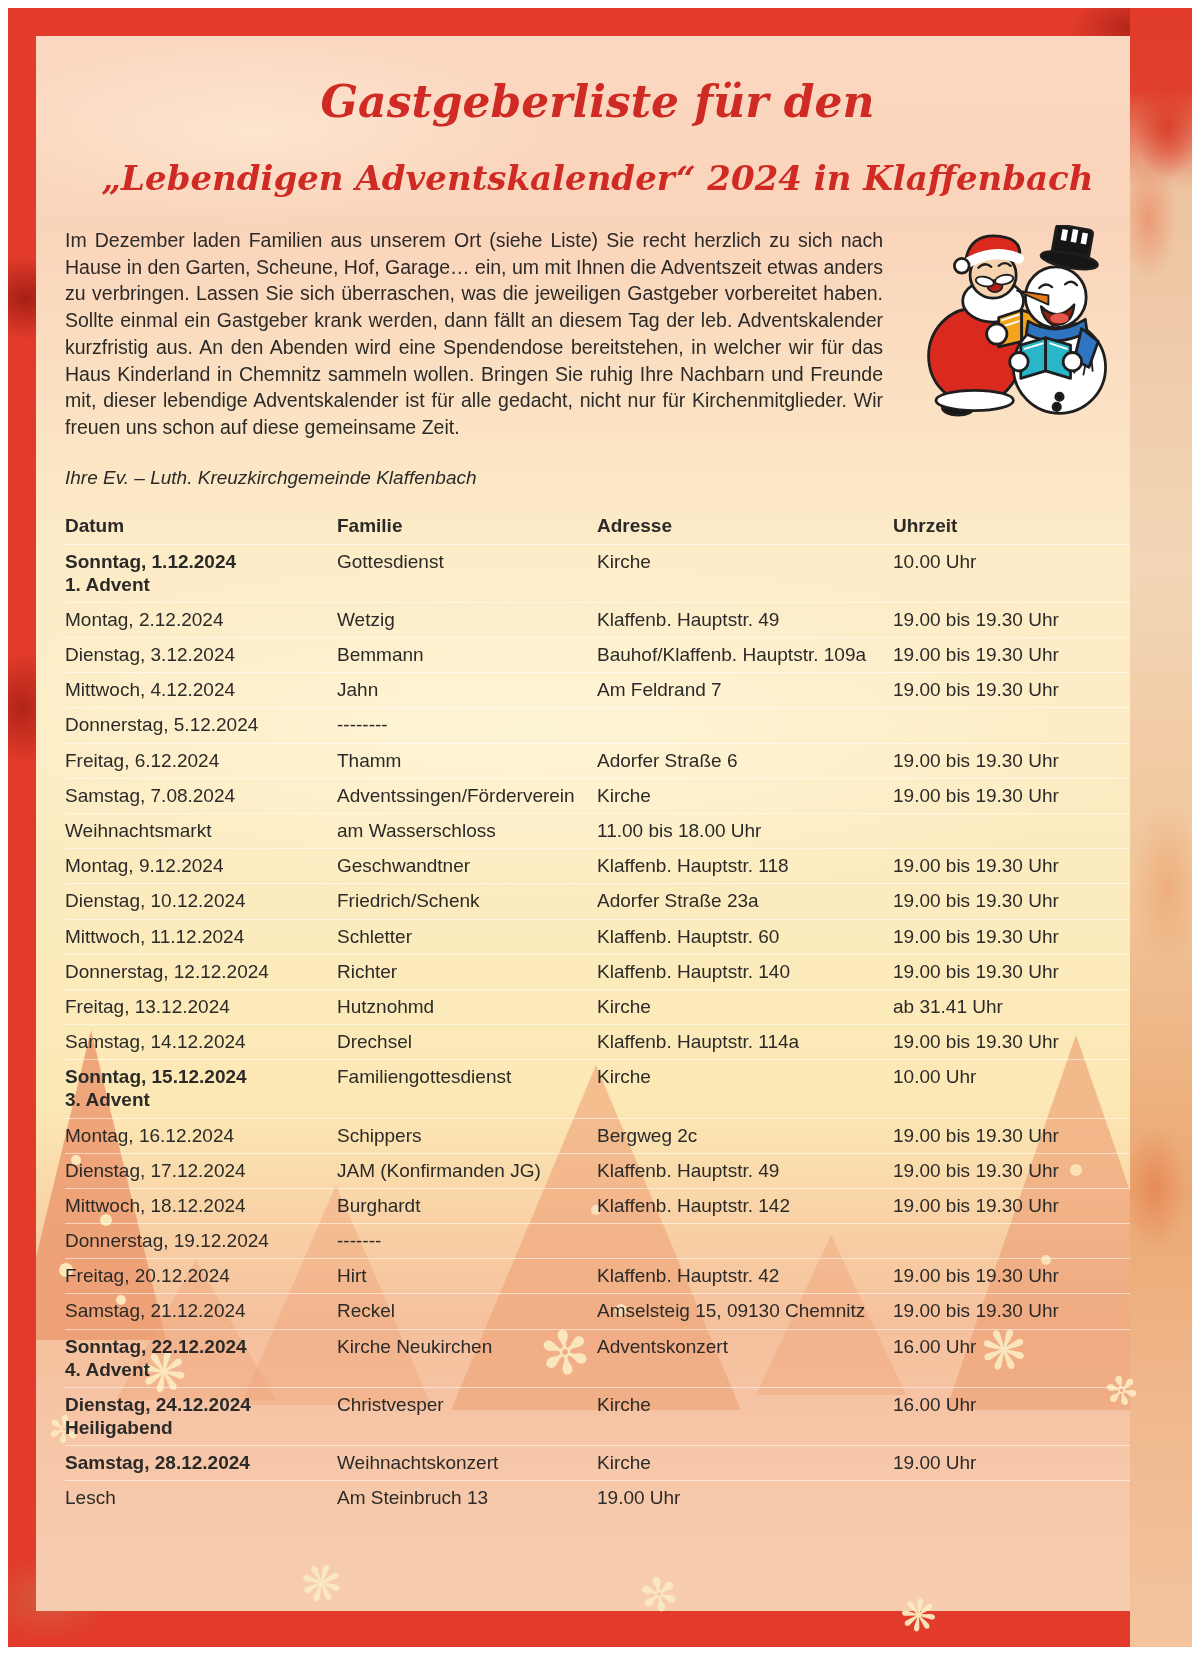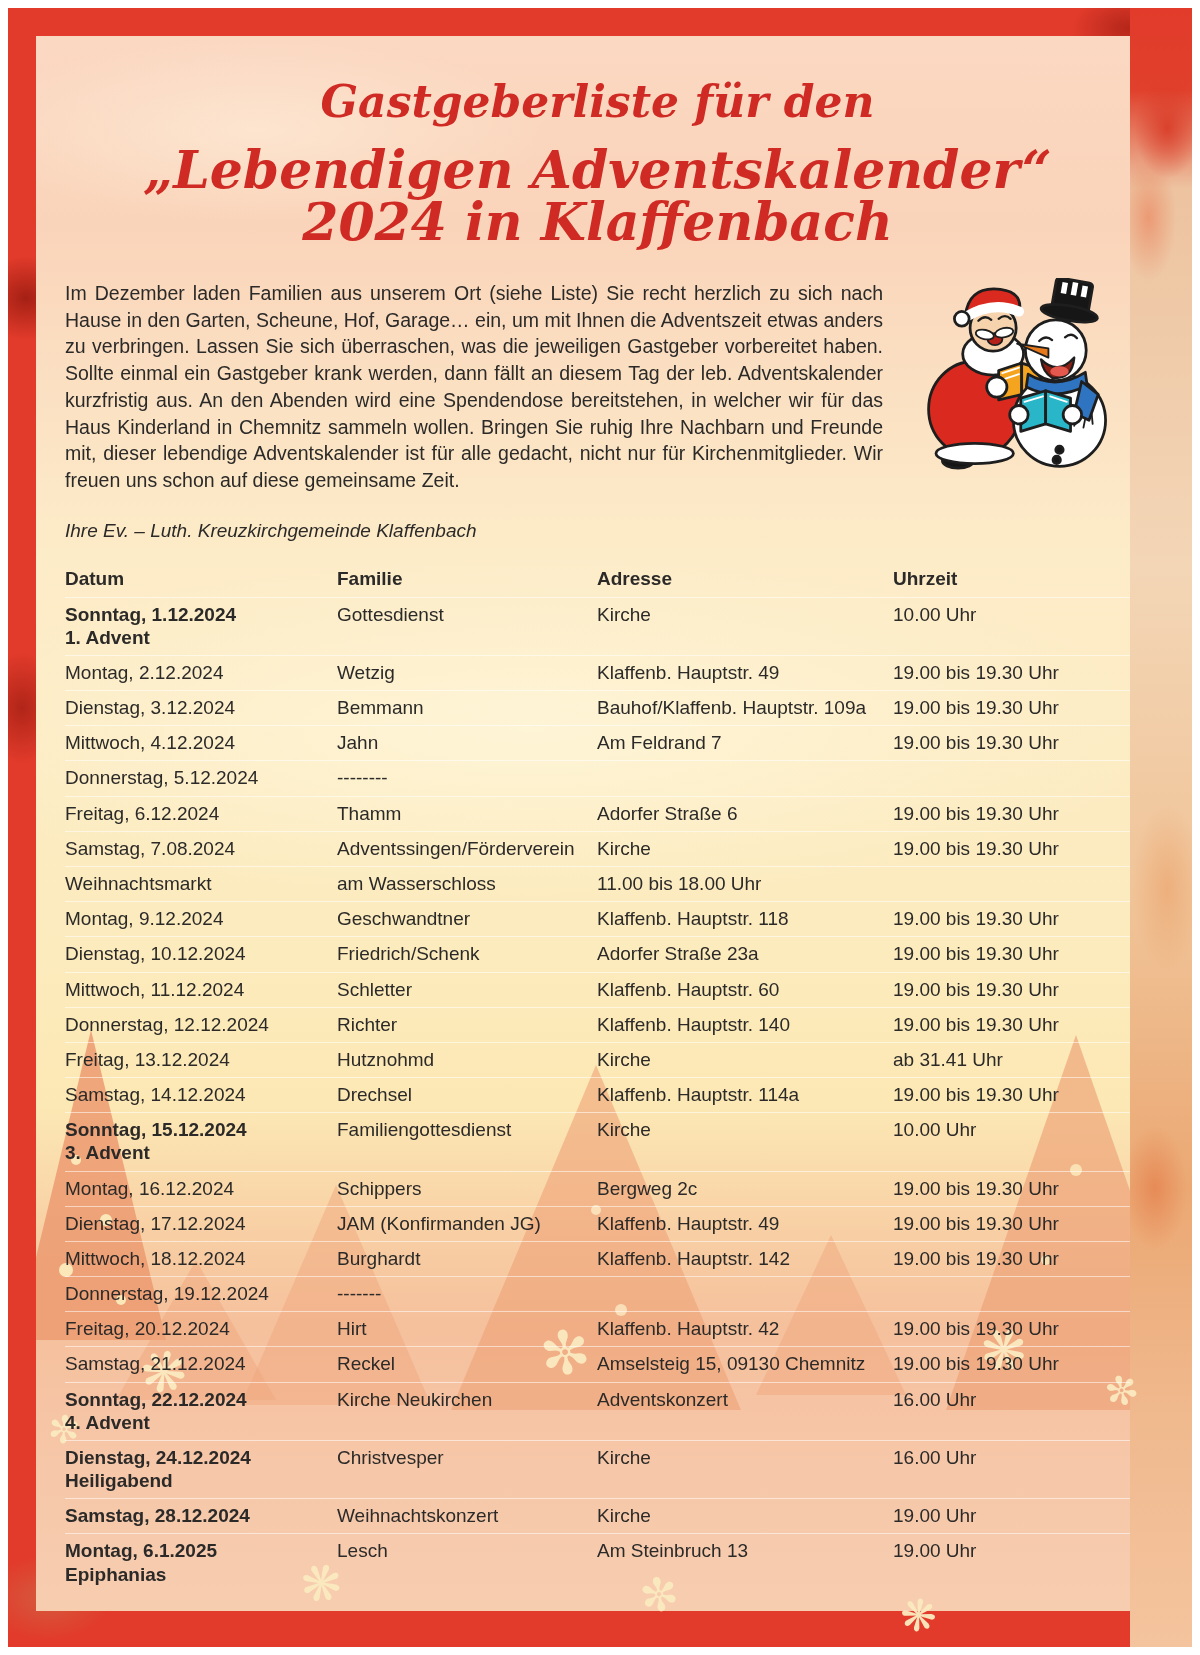--- a/index.html
+++ b/index.html
@@ -28,21 +28,21 @@
        linear-gradient(180deg,
          #fbd8c2 0%, #fad4ba 12%, #fbe3c4 25%, #fdecc8 33%,
          #fcebbd 58%, #fce8b4 68%, #f8cfa4 76%, #f5c09c 82%,
          #f6c5a6 88%, #f7cdb0 100%);}
   .deco{position:absolute;pointer-events:none;z-index:0;}
   .content{position:absolute;left:36px;top:36px;right:70px;bottom:44px;z-index:2;padding:0 0 0 29px;box-sizing:border-box;border-radius:21px;}
   
   .title{margin-top:44px;text-align:center;color:#cf2a23;
          font-family:"DejaVu Serif",serif;font-style:italic;font-weight:700;}
   .title .l1{font-size:44px;line-height:1.0;}
-  .title .l2{font-size:52px;line-height:1.0;margin-top:20px;}
+  .title .l2{font-size:34px;line-height:1.0;margin-top:37px;}
   
   .introrow{display:flex;margin-top:32px;align-items:flex-start;}
   .intro{width:818px;font-size:19.5px;line-height:1.37;text-align:justify;margin:0;}
   .figure{flex:1;display:flex;justify-content:flex-end;padding-right:6px;margin-top:-2px;}
   .signature{font-style:italic;font-size:19px;margin:26px 0 0 0;}
   
   .table{margin-top:20px;}
   .thead,.trow{display:grid;grid-template-columns:272px 260px 296px 1fr;column-gap:0;}
   .thead{font-weight:700;padding:6px 0 7px 0;font-size:19px;}
   .trow{border-top:1px solid rgba(255,255,255,.55);padding:5px 0 6px 0;font-size:19px;line-height:1.22;}
@@ -318,21 +318,20 @@
   </div>
 
   <div class="trow bold">
     <div class="c date"><span>Samstag, 28.12.2024</span></div>
     <div class="c">Weihnachtskonzert</div>
     <div class="c">Kirche</div>
     <div class="c">19.00 Uhr</div>
   </div>
 
   <div class="trow bold">
-    <div class="c date"><span>Montag, 6.1.2025</span><span class="d2">Epiphanias</span></div>
     <div class="c">Lesch</div>
     <div class="c">Am Steinbruch 13</div>
     <div class="c">19.00 Uhr</div>
   </div>
 </div>
     </div>
   </div>
 </div>
 
 </body></html>

